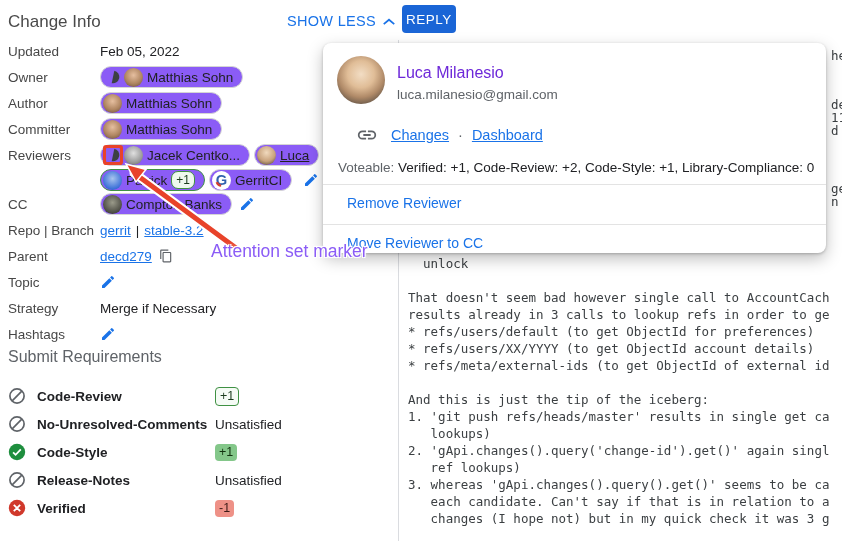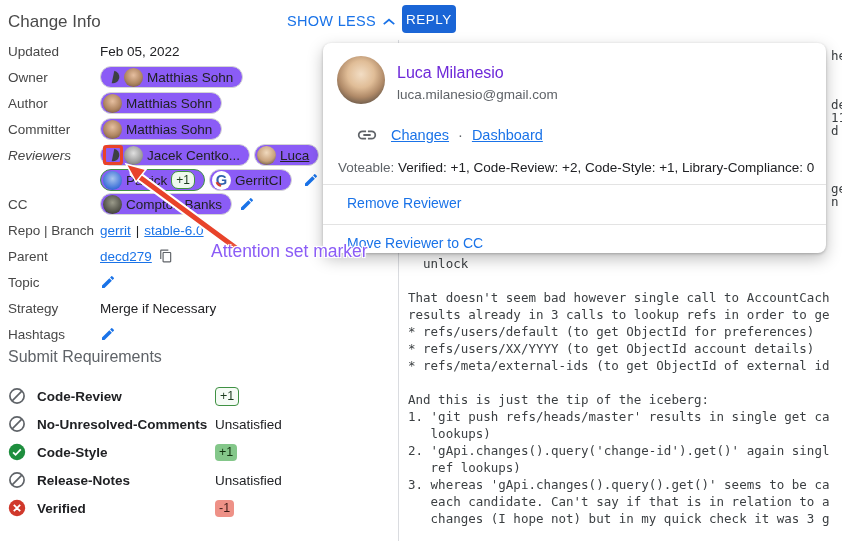--- a/index.html
+++ b/index.html
@@ -123,21 +123,21 @@
     <div class="meta-label">Committer</div>
     <div class="meta-value">
       <span class="chip">
         <span class="avatar av-matthias"></span>
         <span>Matthias Sohn</span>
       </span>
     </div>
   </div>
 
   <div class="meta-row top-align" style="padding-top:2px;">
-    <div class="meta-label" style="padding-top:4px;font-style:italic;">Reviewers</div>
+    <div class="meta-label" style="padding-top:4px;">Reviewers</div>
     <div class="chips-wrap">
       <span class="chip">
         <svg class="attn attn-box" viewBox="0 0 14 14">
             <path d="M7 .7a6.3 6.3 0 1 1 0 12.6z" fill="#3c4043" transform="rotate(12 7 7)"></path>
           </svg>
         <span class="avatar av-jacek"></span>
         <span>Jacek Centko...</span>
       </span>
       <span class="chip">
         <span class="avatar av-luca"></span>
@@ -176,21 +176,21 @@
           </svg>
       </button>
     </div>
   </div>
 
   <div class="meta-row">
     <div class="meta-label">Repo | Branch</div>
     <div class="meta-value">
       <span class="link">gerrit</span>
       <span class="sep">|</span>
-      <span class="link">stable-6.0</span>
+      <span class="link">stable-3.2</span>
     </div>
   </div>
 
   <div class="meta-row">
     <div class="meta-label">Parent</div>
     <div class="meta-value">
       <span class="link">decd279</span>
       <button class="icon-btn">
         <svg width="14" height="14" viewBox="0 0 24 24" fill="#5f6368">
             <path d="M16 1H4c-1.1 0-2 .9-2 2v14h2V3h12V1zm3 4H8c-1.1 0-2 .9-2 2v14c0 1.1.9 2 2 2h11c1.1 0 2-.9 2-2V7c0-1.1-.9-2-2-2zm0 16H8V7h11v14z"></path>

